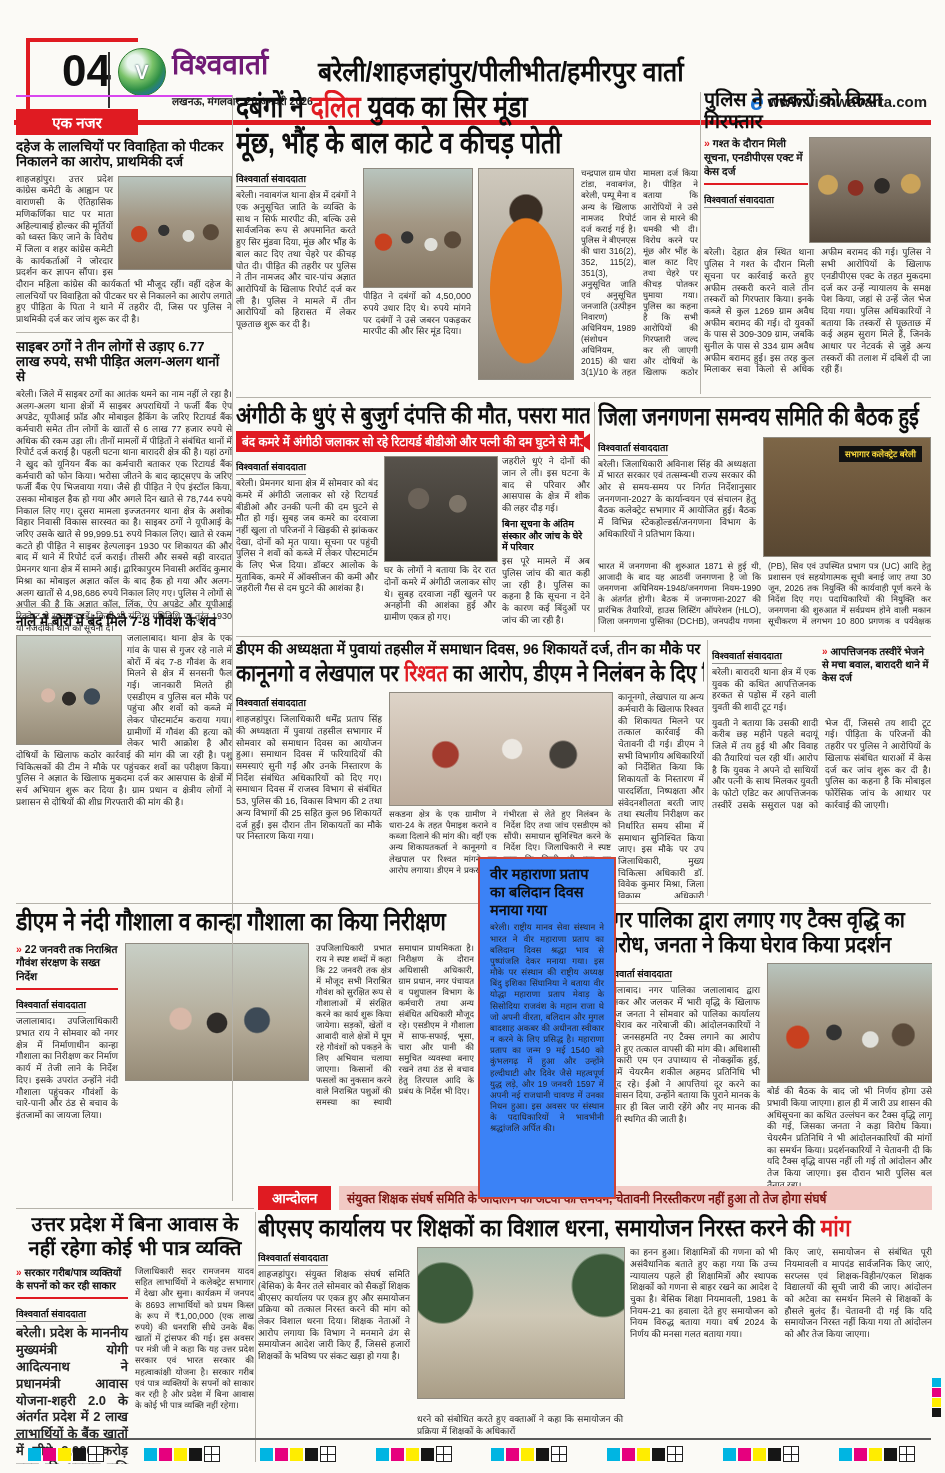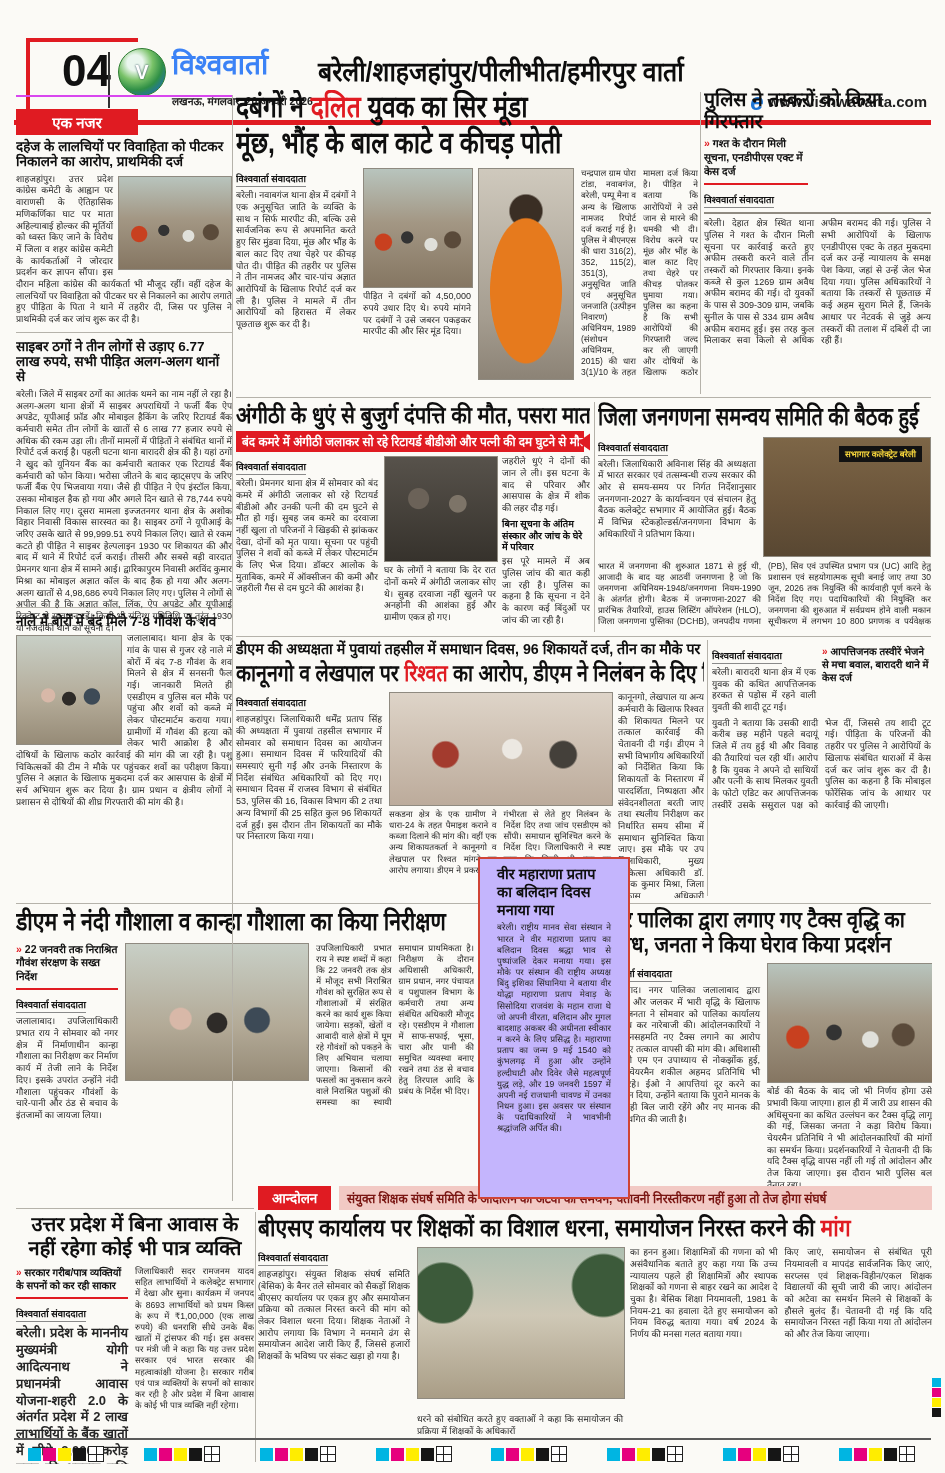--- a/index.html
+++ b/index.html
@@ -16,21 +16,21 @@
   .dar{color:#e01b22;font-weight:bold;margin-right:3px;}
   .bullet{font-weight:bold;font-size:10.5px;line-height:1.3;color:#111;}
   .bullet-rule{border-bottom:2px solid #e01b22;padding-bottom:5px;margin-bottom:4px;}
   
   .mast-frame{position:absolute;left:26px;top:38px;width:108px;height:80px;border-left:4px solid #e01b22;border-top:4px solid #e01b22;}
   .mast-bar{position:absolute;left:14px;top:120px;width:917px;height:5px;background:#e01b22;}
   .pageno{position:absolute;left:38px;top:46px;font-size:44px;font-weight:bold;color:#111;margin-left:24px;}
   .mast-div{position:absolute;left:108px;top:52px;width:2px;height:56px;background:#333;}
   .logo{position:absolute;left:118px;top:48px;width:46px;height:46px;border-radius:50%;background:radial-gradient(circle at 35% 30%,#eaf6ee 0 18%,#79c268 40%,#2f8f46 62%,#1f6fb5 85%);border:1px solid #2e7d32;display:flex;align-items:center;justify-content:center;}
   .logo span{color:#fff;font-weight:bold;font-size:20px;text-shadow:0 0 2px #134;}
-  .paper-name{position:absolute;left:172px;top:44px;font-size:28px;font-weight:bold;color:#3b82f6;}
+  .paper-name{position:absolute;left:172px;top:44px;font-size:28px;font-weight:bold;color:#701a75;}
   .dateline{position:absolute;left:172px;top:94px;font-size:10.5px;font-weight:bold;color:#222;}
   .edition{position:absolute;left:318px;top:52px;width:440px;font-size:27px;font-weight:bold;white-space:nowrap;transform:scaleX(.92);transform-origin:0 50%;color:#0c0c0c;}
   .website{position:absolute;right:18px;top:88px;font-size:15px;font-weight:bold;color:#222;}
   .eicon{color:#1b74d4;font-style:italic;font-weight:bold;font-size:24px;vertical-align:-3px;margin-right:4px;}
   
   .en-label{background:#e01b22;color:#fff;font-weight:bold;font-size:15px;width:122px;text-align:center;padding:3px 0;margin-bottom:4px;}
   .en-wrap{border-top:2px solid #d946ef;padding-top:12px;}
   .sec-rule{border:0;border-top:1px solid #b5b2aa;margin:6px 0;}
   .hl-side{font-size:13.5px;margin:4px 0;}
   
@@ -42,21 +42,21 @@
   .ph-meet{background:linear-gradient(180deg,#7d6647 0%,#6a543a 55%,#584732 100%);}
   .ph-samadhan{background:radial-gradient(circle at 25% 55%,#a33b2e 0 7%,transparent 8%),radial-gradient(circle at 55% 50%,#ece8e2 0 7%,transparent 8%),radial-gradient(circle at 78% 55%,#44403a 0 7%,transparent 8%),linear-gradient(180deg,#ded4c8 0%,#bcab9b 100%);}
   .ph-field{background:radial-gradient(circle at 30% 55%,#d8b8a8 0 7%,transparent 8%),radial-gradient(circle at 50% 58%,#2e2b28 0 8%,transparent 9%),radial-gradient(circle at 72% 56%,#3d4a56 0 8%,transparent 9%),linear-gradient(180deg,#c8cfc6 0%,#b3aa97 60%,#968b77 100%);}
   .ph-dharna{background:radial-gradient(circle at 12% 30%,#3c5a3a 0 14%,transparent 15%),radial-gradient(circle at 90% 25%,#3c5a3a 0 14%,transparent 15%),linear-gradient(180deg,#aebfb0 0%,#cfc8b6 45%,#a99d86 100%);}
   .sign{position:absolute;top:8px;right:8px;background:#121212;color:#f5d43c;font-size:8.5px;font-weight:bold;padding:3px 6px;text-align:center;line-height:1.25;}
   
   .redstrip{background:#e01b22;color:#fff;font-weight:bold;font-size:12.5px;padding:2px 6px;display:flex;align-items:center;white-space:nowrap;overflow:visible;}
   .larrow{width:0;height:0;border-top:10px solid transparent;border-bottom:10px solid transparent;border-right:14px solid #e01b22;position:absolute;right:-2px;top:30px;}
   .cols2{column-count:2;column-gap:7px;}
   .minihead{font-weight:bold;font-size:9.5px;line-height:1.25;margin:3px 0;color:#0d0d0d;}
-  .redbox{border:2px solid #cf4436;background:#c4b5fd;padding:6px 17px;z-index:3;}
+  .redbox{border:2px solid #cf4436;background:#3b82f6;padding:6px 10px;z-index:3;}
   .pinkstrip{background:#f2c9c4;color:#7a1512;font-weight:bold;font-size:13px;display:flex;align-items:center;padding:2px 8px;flex:1;overflow:hidden;white-space:nowrap;}
   .andolan{background:#e01b22;color:#fff;font-weight:bold;font-size:13.5px;padding:3px 14px;margin-right:8px;}
   
   .marks{position:absolute;left:28px;right:30px;top:1446px;display:flex;justify-content:space-between;}
   .mgrp{display:flex;gap:2px;align-items:center;}
   .sq{width:13px;height:13px;}
   .c{background:#00b5e2}.m{background:#e6007e}.y{background:#ffed00}.k{background:#161616}
   .reg{width:14px;height:14px;border:1px solid #222;background:linear-gradient(#222,#222) center/100% 1px no-repeat,linear-gradient(#222,#222) center/1px 100% no-repeat,#fff;}
   .vstack{position:absolute;right:4px;top:1378px;display:flex;flex-direction:column;gap:1px;}
   .vstack .sq{width:9px;height:9px;}
@@ -109,21 +109,21 @@
         <div class="ph ph-crowd" style="width:108px;height:118px;"></div>
         <div class="body" style="margin-top:3px;">पीड़ित ने दबंगों को 4,50,000 रुपये उधार दिए थे। रुपये मांगने पर दबंगों ने उसे जबरन पकड़कर मारपीट की और सिर मूंड दिया।</div>
       </div>
       <div class="ph ph-saffron" style="width:94px;height:210px;"></div>
       <div class="body cols2" style="flex:1;font-size:8.5px;">चन्द्रपाल ग्राम पोरा टांडा, नवाबगंज, बरेली, पम्पू मैना व अन्य के खिलाफ नामजद रिपोर्ट दर्ज कराई गई है। पुलिस ने बीएनएस की धारा 316(2), 352, 115(2), 351(3), अनुसूचित जाति एवं अनुसूचित जनजाति (उत्पीड़न निवारण) अधिनियम, 1989 (संशोधन अधिनियम, 2015) की धारा 3(1)/10 के तहत मामला दर्ज किया है। पीड़ित ने बताया कि आरोपियों ने उसे जान से मारने की धमकी भी दी। विरोध करने पर मूंछ और भौंह के बाल काट दिए तथा चेहरे पर कीचड़ पोतकर घुमाया गया। पुलिस का कहना है कि सभी आरोपियों की गिरफ्तारी जल्द कर ली जाएगी और दोषियों के खिलाफ कठोर कार्रवाई होगी। गांव में तनाव को देखते हुए पुलिस बल तैनात किया गया है।</div>
     </div>
   </div>
 
   <div class="art" style="left:704px;top:88px;width:227px;height:308px;">
     <div class="hl" style="font-size:19.5px;">पुलिस ने तस्करों को किया गिरफ्तार</div>
-    <div style="display:flex;gap:1px;margin-top:5px;flex-direction:column;">
+    <div style="display:flex;gap:1px;margin-top:5px;">
       <div style="width:104px;">
         <div class="bullet bullet-rule"><span class="dar">»</span><span>गश्त के दौरान मिली सूचना, एनडीपीएस एक्ट में केस दर्ज</span></div>
         <div class="byline">विश्ववार्ता संवाददाता</div>
       </div>
       <div class="ph ph-police" style="flex:1;height:104px;"></div>
     </div>
     <div class="body cols2" style="margin-top:4px;height:158px;">बरेली। देहात क्षेत्र स्थित थाना पुलिस ने गश्त के दौरान मिली सूचना पर कार्रवाई करते हुए अफीम तस्करी करने वाले तीन तस्करों को गिरफ्तार किया। इनके कब्जे से कुल 1269 ग्राम अवैध अफीम बरामद की गई। दो युवकों के पास से 309-309 ग्राम, जबकि सुनील के पास से 334 ग्राम अवैध अफीम बरामद हुई। इस तरह कुल मिलाकर सवा किलो से अधिक अफीम बरामद की गई। पुलिस ने सभी आरोपियों के खिलाफ एनडीपीएस एक्ट के तहत मुकदमा दर्ज कर उन्हें न्यायालय के समक्ष पेश किया, जहां से उन्हें जेल भेज दिया गया। पुलिस अधिकारियों ने बताया कि तस्करों से पूछताछ में कई अहम सुराग मिले हैं, जिनके आधार पर नेटवर्क से जुड़े अन्य तस्करों की तलाश में दबिशें दी जा रही हैं।</div>
   </div>
 
   <div class="art" style="left:236px;top:402px;width:354px;height:231px;">

